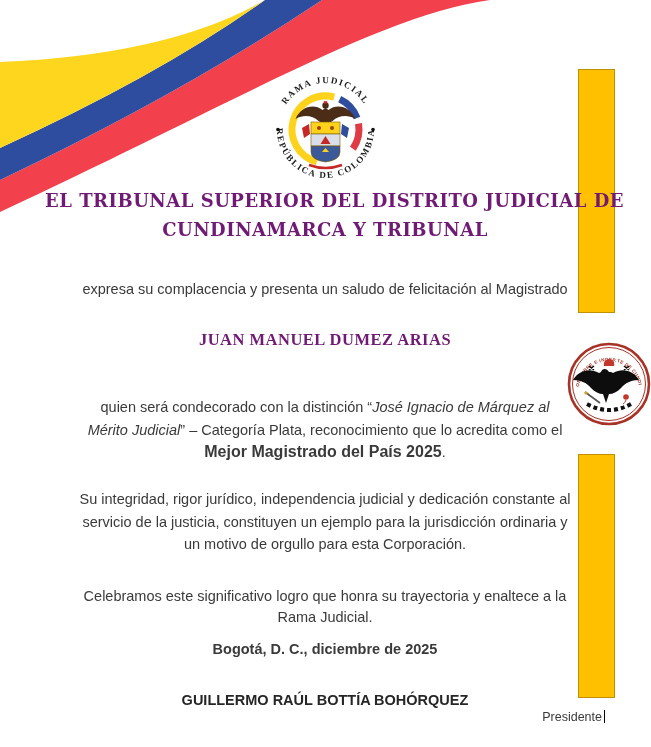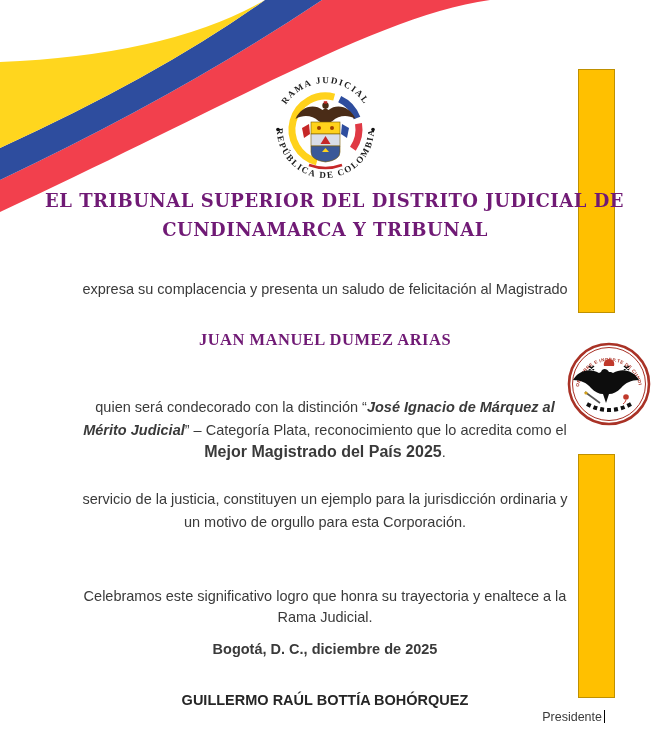--- a/index.html
+++ b/index.html
@@ -33,21 +33,21 @@
   .title{top:186px;font-size:18px;line-height:29px;}
   .intro{top:279px;font-size:14.5px;line-height:21px;}
   .honoree{top:330px;font-size:16.5px;font-family:Liberation Serif, serif;}
   .body-text{font-size:14.5px;line-height:22.5px;color:#3a3a3a;}
   .distinction{top:396px;}
   .integrity{top:488px;}
   .celebration{top:586px;line-height:21px;}
   .dateline{top:641px;font-size:14.5px;font-weight:bold;}
   .sig-name{top:692px;font-size:14.5px;font-weight:700;color:#262626;}
   .sig-role{top:710px;font-size:12.5px;text-align:right;}
-  .bi{font-weight:700;font-style:italic;}
+  .bi{font-weight:400;font-style:italic;}
   .b{font-weight:700;font-size:16px;}
   .caret{
     display:inline-block;width:1px;height:13px;background:#000;
     margin-left:2px;vertical-align:-2px;
   }
 </style>
 </head>
 <body>
 
 <svg class="ribbon" width="500" height="230" viewBox="0 0 500 230" aria-hidden="true">
@@ -139,20 +139,21 @@
   <div class="line">JUAN MANUEL DUMEZ ARIAS</div>
 </div>
 
 <div class="tblock distinction body-text">
   <div class="line"><span>quien será condecorado con la distinción “</span><span class="bi">José Ignacio de Márquez al</span></div>
   <div class="line"><span class="bi">Mérito Judicial</span><span>” – Categoría Plata, reconocimiento que lo acredita como el</span></div>
   <div class="line"><span class="b">Mejor Magistrado del País 2025</span><span>.</span></div>
 </div>
 
 <div class="tblock integrity body-text">
+  <div class="line">Su integridad, rigor jurídico, independencia judicial y dedicación constante al</div>
   <div class="line">servicio de la justicia, constituyen un ejemplo para la jurisdicción ordinaria y</div>
   <div class="line">un motivo de orgullo para esta Corporación.</div>
 </div>
 
 <div class="tblock celebration body-text">
   <div class="line">Celebramos este significativo logro que honra su trayectoria y enaltece a la</div>
   <div class="line">Rama Judicial.</div>
 </div>
 
 <div class="tblock dateline">

